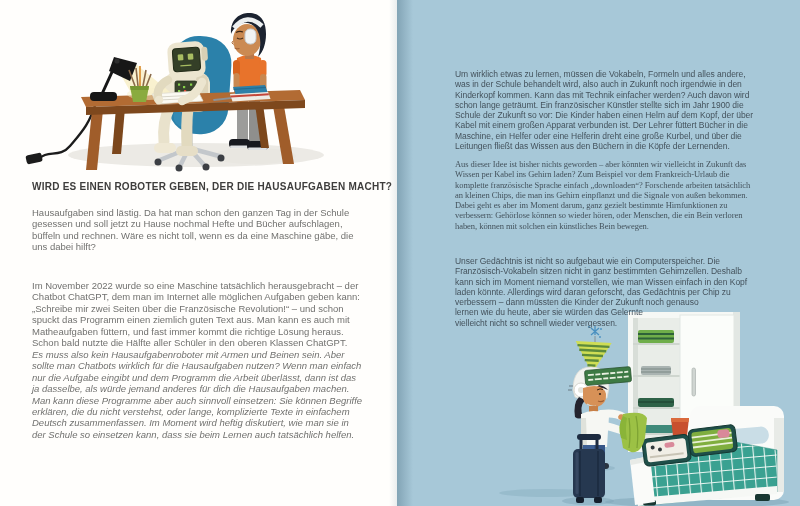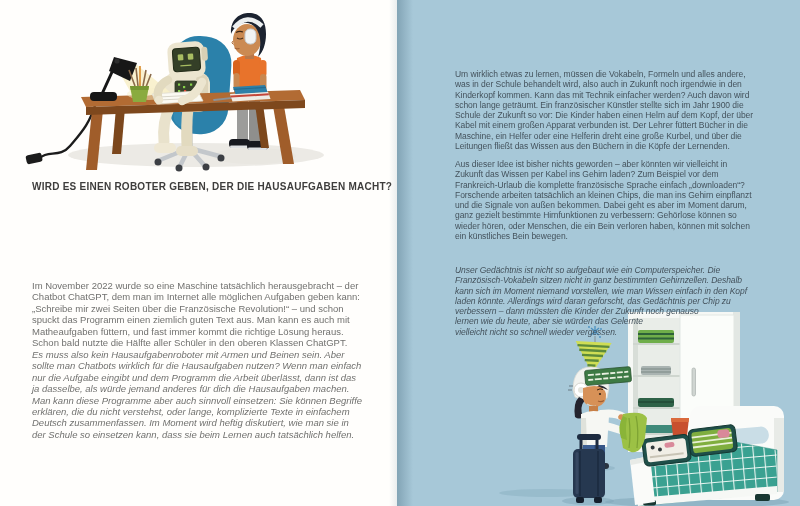--- a/index.html
+++ b/index.html
@@ -13,21 +13,21 @@
   .page-right::before{content:"";position:absolute;top:0;left:0;width:16px;height:100%;
     background:linear-gradient(to right,rgba(45,80,100,.30),rgba(45,80,100,0));pointer-events:none;z-index:5;}
   .illu-left{position:absolute;top:2px;left:18px;width:360px;height:172px;}
   .illu-right{position:absolute;bottom:0;left:0;width:403px;height:206px;}
   h1.title{position:absolute;top:181px;left:32px;margin:0;font-size:10px;font-weight:bold;
     letter-spacing:.25px;color:#3e3d3c;white-space:nowrap;}
   .lp-para{position:absolute;left:32px;width:333px;margin:0;font-size:9.5px;line-height:11.4px;color:#71716f;}
   .lp-1{top:207px;} .lp-2{top:280px;} .lp-3{top:349px;font-style:italic;}
   .rp-para{position:absolute;left:58px;width:302px;margin:0;font-size:8.5px;line-height:10.3px;
     letter-spacing:-.05px;color:#44525c;z-index:2;}
-  .rp-1{top:45px;margin-top:24px;} .rp-2{top:159px;} .rp-3{top:265px;font-style:italic;}
+  .rp-1{top:45px;margin-top:24px;} .rp-2{top:159px;font-family:Liberation Serif, serif;} .rp-3{top:256px;}
   .rp-narrow{display:block;width:192px;}
 </style>
 </head>
 <body>
 
 <div class="spread">
 
   <section class="page page-left">
 
     <svg class="illu-left" viewBox="0 0 360 172" xmlns="http://www.w3.org/2000/svg">
@@ -150,20 +150,21 @@
 
       <g>
         <path d="M150,78 Q138,84 140,97" stroke="#e2dabf" stroke-width="8.5" fill="none" stroke-linecap="round"></path>
         <path d="M184,80 Q178,94 166,98" stroke="#ece5cf" stroke-width="8.5" fill="none" stroke-linecap="round"></path>
         <circle cx="141" cy="98" r="4.2" fill="#ece5cf"></circle>
         <circle cx="164" cy="99" r="4.2" fill="#ece5cf"></circle>
       </g>
     </svg>
 
     <h1 class="title">WIRD ES EINEN ROBOTER GEBEN, DER DIE HAUSAUFGABEN MACHT?</h1>
+    <p class="lp-para lp-1">Hausaufgaben sind lästig. Da hat man schon den ganzen Tag in der Schule gesessen und soll jetzt zu Hause nochmal Hefte und Bücher aufschlagen, büffeln und rechnen. Wäre es nicht toll, wenn es da eine Maschine gäbe, die uns dabei hilft?</p>
     <p class="lp-para lp-2">Im November 2022 wurde so eine Maschine tatsächlich herausgebracht – der Chatbot ChatGPT, dem man im Internet alle möglichen Aufgaben geben kann: „Schreibe mir zwei Seiten über die Französische Revolution!“ – und schon spuckt das Programm einen ziemlich guten Text aus. Man kann es auch mit Matheaufgaben füttern, und fast immer kommt die richtige Lösung heraus. Schon bald nutzte die Hälfte aller Schüler in den oberen Klassen ChatGPT.</p>
     <p class="lp-para lp-3">Es muss also kein Hausaufgabenroboter mit Armen und Beinen sein. Aber sollte man Chatbots wirklich für die Hausaufgaben nutzen? Wenn man einfach nur die Aufgabe eingibt und dem Programm die Arbeit überlässt, dann ist das ja dasselbe, als würde jemand anderes für dich die Hausaufgaben machen. Man kann diese Programme aber auch sinnvoll einsetzen: Sie können Begriffe erklären, die du nicht verstehst, oder lange, komplizierte Texte in einfachem Deutsch zusammenfassen. Im Moment wird heftig diskutiert, wie man sie in der Schule so einsetzen kann, dass sie beim Lernen auch tatsächlich helfen.</p>
   </section>
 
   <section class="page page-right">
 
     <p class="rp-para rp-1">Um wirklich etwas zu lernen, müssen die Vokabeln, Formeln und alles andere, was in der Schule behandelt wird, also auch in Zukunft noch irgendwie in den Kinderkopf kommen. Kann das mit Technik einfacher werden? Auch davon wird schon lange geträumt. Ein französischer Künstler stellte sich im Jahr 1900 die Schule der Zukunft so vor: Die Kinder haben einen Helm auf dem Kopf, der über Kabel mit einem großen Apparat verbunden ist. Der Lehrer füttert Bücher in die Maschine, ein Helfer oder eine Helferin dreht eine große Kurbel, und über die Leitungen fließt das Wissen aus den Büchern in die Köpfe der Lernenden.</p>
     <p class="rp-para rp-2">Aus dieser Idee ist bisher nichts geworden – aber könnten wir vielleicht in Zukunft das Wissen per Kabel ins Gehirn laden? Zum Beispiel vor dem Frankreich-Urlaub die komplette französische Sprache einfach „downloaden“? Forschende arbeiten tatsächlich an kleinen Chips, die man ins Gehirn einpflanzt und die Signale von außen bekommen. Dabei geht es aber im Moment darum, ganz gezielt bestimmte Hirnfunktionen zu verbessern: Gehörlose können so wieder hören, oder Menschen, die ein Bein verloren haben, können mit solchen ein künstliches Bein bewegen.</p>
     <p class="rp-para rp-3"><span>Unser Gedächtnis ist nicht so aufgebaut wie ein Computerspeicher. Die Französisch-Vokabeln sitzen nicht in ganz bestimmten Gehirnzellen. Deshalb kann sich im Moment niemand vorstellen, wie man Wissen einfach in den Kopf laden könnte. Allerdings wird daran geforscht, das Gedächtnis per Chip zu verbessern – dann müssten die Kinder der Zukunft noch genauso</span><span class="rp-narrow">lernen wie du heute, aber sie würden das Gelernte vielleicht nicht so schnell wieder vergessen.</span></p>
 

